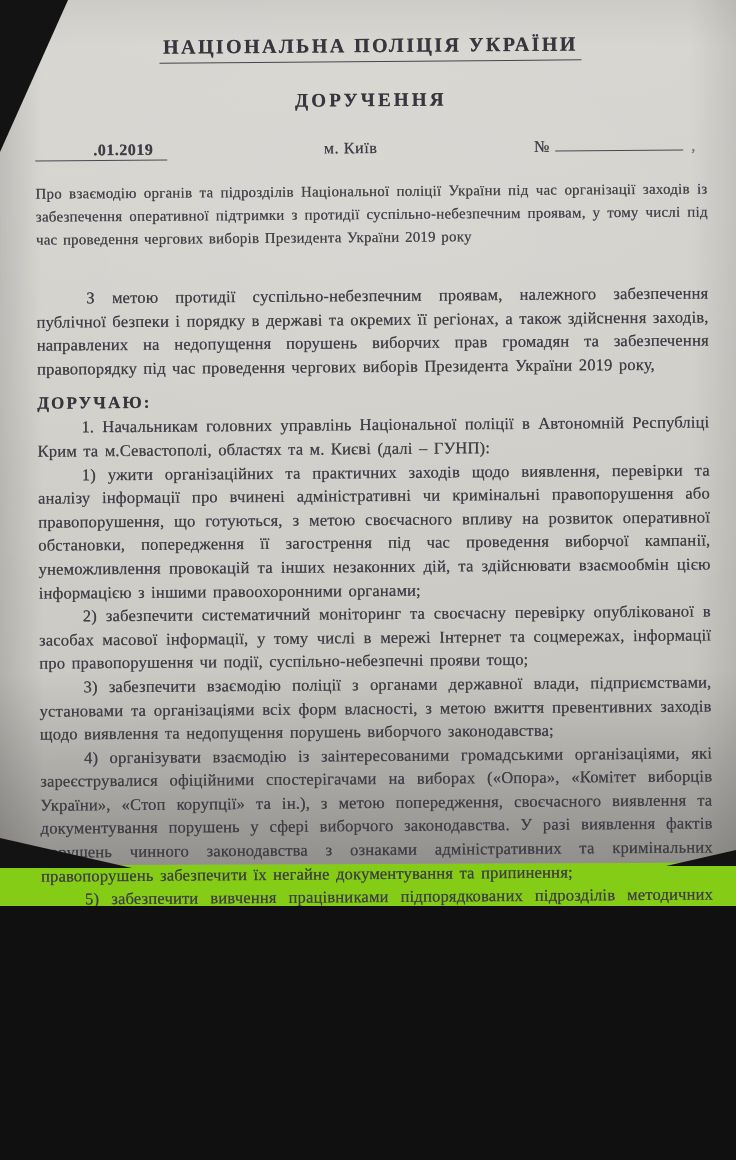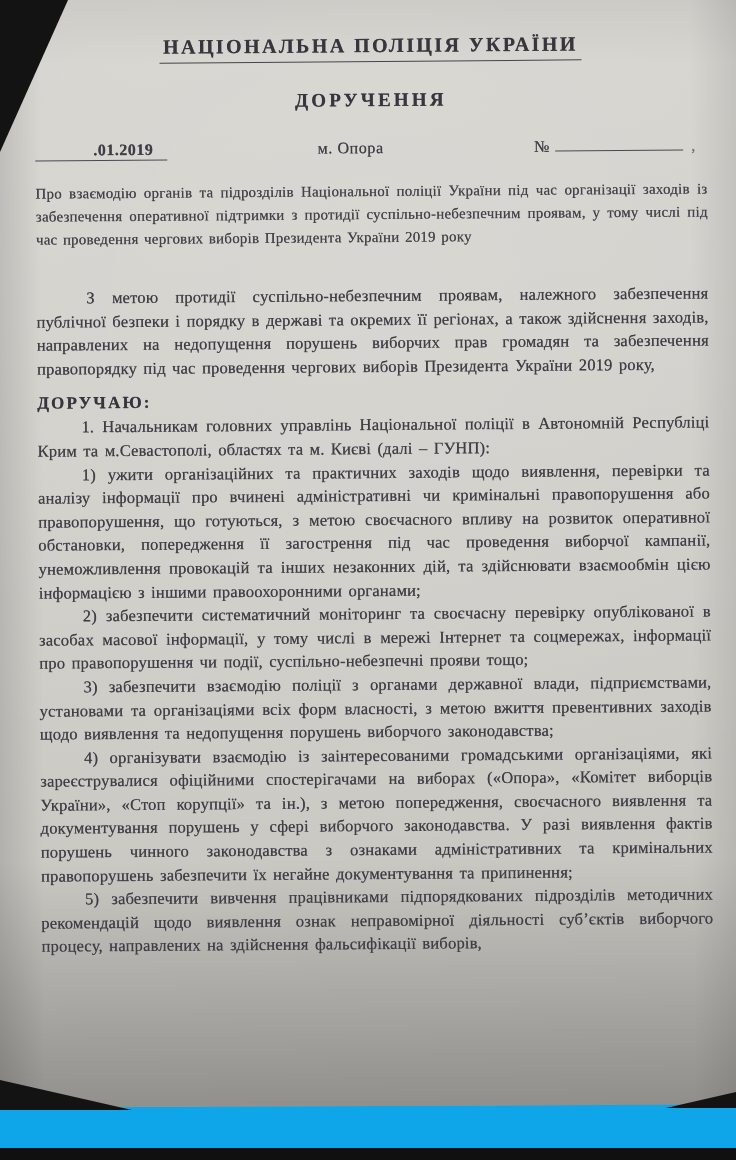--- a/index.html
+++ b/index.html
@@ -7,22 +7,22 @@
     padding: 0;
     width: 736px;
     height: 1160px;
     overflow: hidden;
     background: #101010;
     font-family: "Liberation Serif", "DejaVu Serif", serif;
   }
   .photo {
     position: relative;
     width: 736px;
-    height: 1148px;
-    background: #0ea5e9;
+    height: 906px;
+    background: #84cc16;
     overflow: hidden;
   }
   .paper {
     position: absolute;
     top: -14px;
     left: -10px;
     right: -8px;
     bottom: 42px;
     background: linear-gradient(172deg, #d8d6d1 0%, #d3d1cc 35%, #cdcbc6 65%, #c2c0bb 100%);
     border-radius: 0 0 34px 30px / 0 0 16px 20px;
@@ -179,21 +179,21 @@
 
   <div class="content">
     <h1 class="doc-title">
       <span>НАЦІОНАЛЬНА ПОЛІЦІЯ УКРАЇНИ</span>
     </h1>
 
     <h2 class="doc-type">ДОРУЧЕННЯ</h2>
 
     <div class="dateline">
       <span class="date-field">.01.2019</span>
-      <span class="city-field">м. Опора</span>
+      <span class="city-field">м. Київ</span>
       <span class="num-field">
         <span>№</span>
         <span class="num-blank"></span>
         <span class="num-trailing">,</span>
       </span>
     </div>
 
     <p class="subject">Про взаємодію органів та підрозділів Національної поліції України під час організації заходів із забезпечення оперативної підтримки з протидії суспільно-небезпечним проявам, у тому числі під час проведення чергових виборів Президента України 2019 року</p>
 
     <p class="body-par preamble">З метою протидії суспільно-небезпечним проявам, належного забезпечення публічної безпеки і порядку в державі та окремих її регіонах, а також здійснення заходів, направлених на недопущення порушень виборчих прав громадян та забезпечення правопорядку під час проведення чергових виборів Президента України 2019 року,</p>

